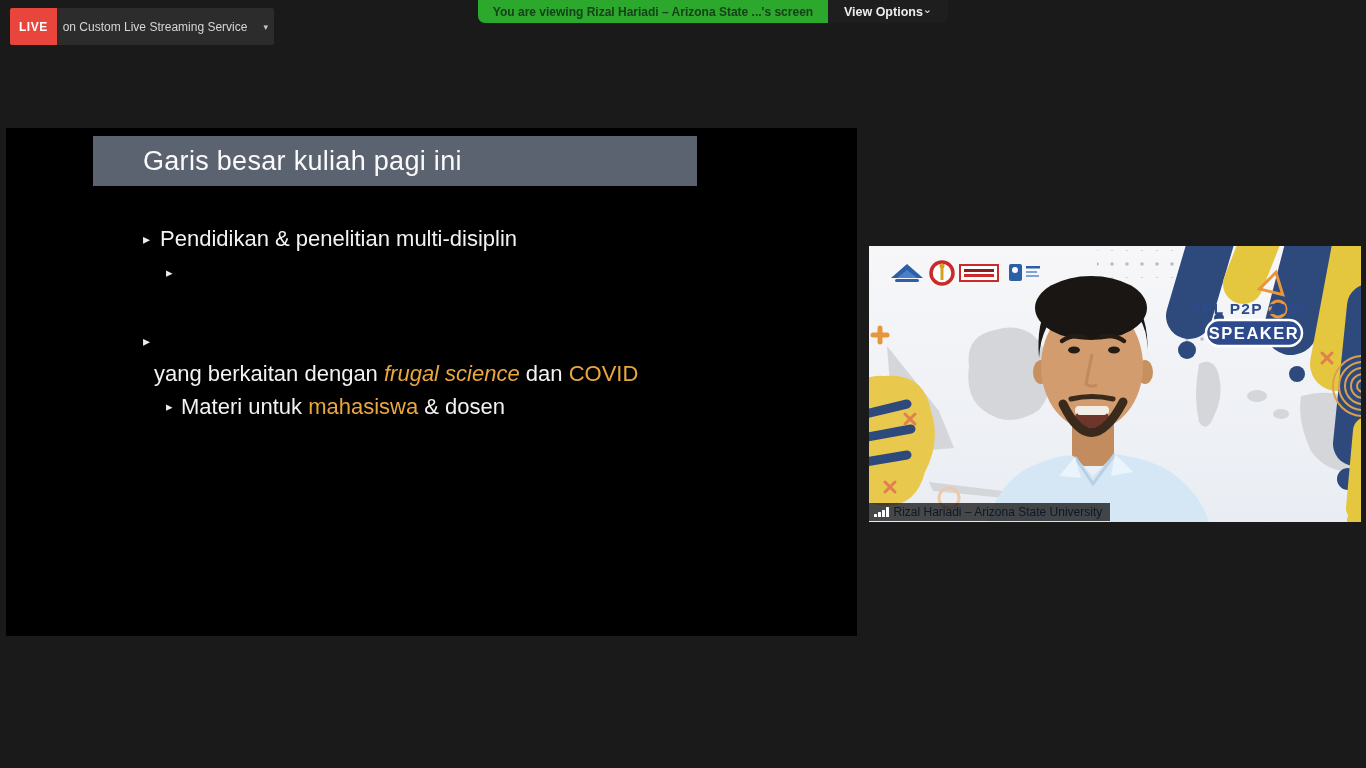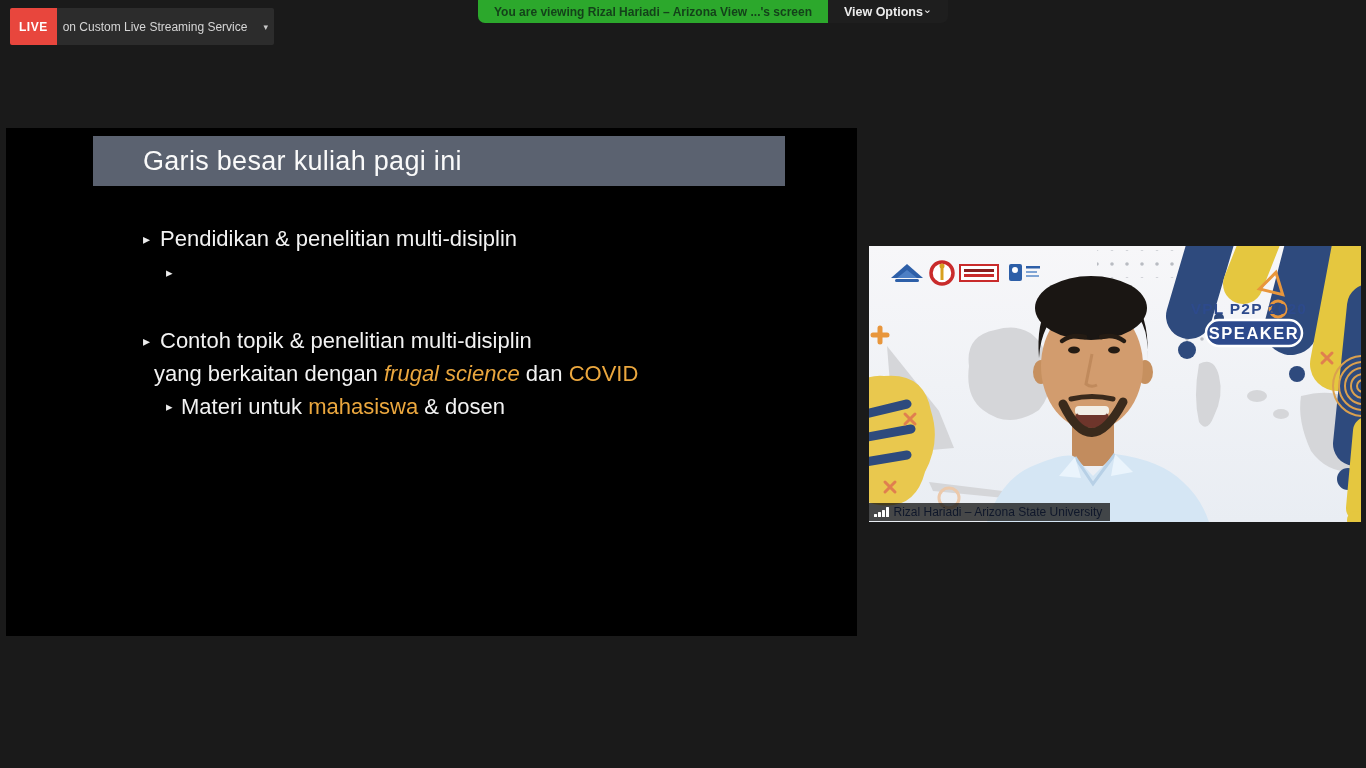--- a/index.html
+++ b/index.html
@@ -37,21 +37,21 @@
     border-radius:0 0 7px 0; cursor:pointer;
   }
   .chevron { font-size:11px; margin-top:-4px; font-weight:normal; }
 
   
   .slide {
     position:absolute; left:6px; top:128px; width:851px; height:508px;
     background:#000;
   }
   .slide-title-bar {
-    position:absolute; left:87px; top:8px; width:692px; height:50px;
+    position:absolute; left:87px; top:8px; width:604px; height:50px;
     background:#5b6270; display:flex; align-items:center;
   }
   .slide-title { color:#fafafa; font-size:27px; padding-left:50px; letter-spacing:0.3px; }
 
   .line {
     position:absolute; left:137px; height:33px;
     display:flex; align-items:center;
     color:#f2f2f2; font-size:22px;
   }
   .tri { font-size:14px; width:17px; color:#ededed; flex:0 0 auto; }
@@ -82,21 +82,21 @@
 
 <div class="live-wrap">
   <div class="live-badge">LIVE</div>
   <div class="live-service">
     <span>on Custom Live Streaming Service</span>
     <span class="caret">▾</span>
   </div>
 </div>
 
 <div class="viewing-banner">
-  <span>You are viewing Rizal Hariadi – Arizona View ...'s screen</span>
+  <span>You are viewing Rizal Hariadi – Arizona State ...'s screen</span>
 </div>
 
 <div class="view-options">
   <span>View Options</span>
   <span class="chevron">⌄</span>
 </div>
 
 <div class="slide">
   <div class="slide-title-bar">
     <div class="slide-title">Garis besar kuliah pagi ini</div>
@@ -106,21 +106,20 @@
     <span class="tri">▸</span>
     <span class="txt"><span>Pendidikan &amp; penelitian multi-disiplin</span></span>
   </div>
 
   <div class="line l2" style="top:128px;">
     <span class="tri">▸</span>
   </div>
 
   <div class="line" style="top:196px;">
     <span class="tri">▸</span>
-    <span class="txt"><span>Contoh topik &amp; penelitian multi-disiplin</span></span>
   </div>
 
   <div class="line cont" style="top:229px;">
     <span class="txt"><span>yang berkaitan dengan </span><span class="orange italic">frugal science</span><span> dan </span><span class="orange">COVID</span></span>
   </div>
 
   <div class="line l2" style="top:262px;">
     <span class="tri">▸</span>
     <span class="txt"><span>Materi untuk </span><span class="orange">mahasiswa</span><span> &amp; dosen</span></span>
   </div>

